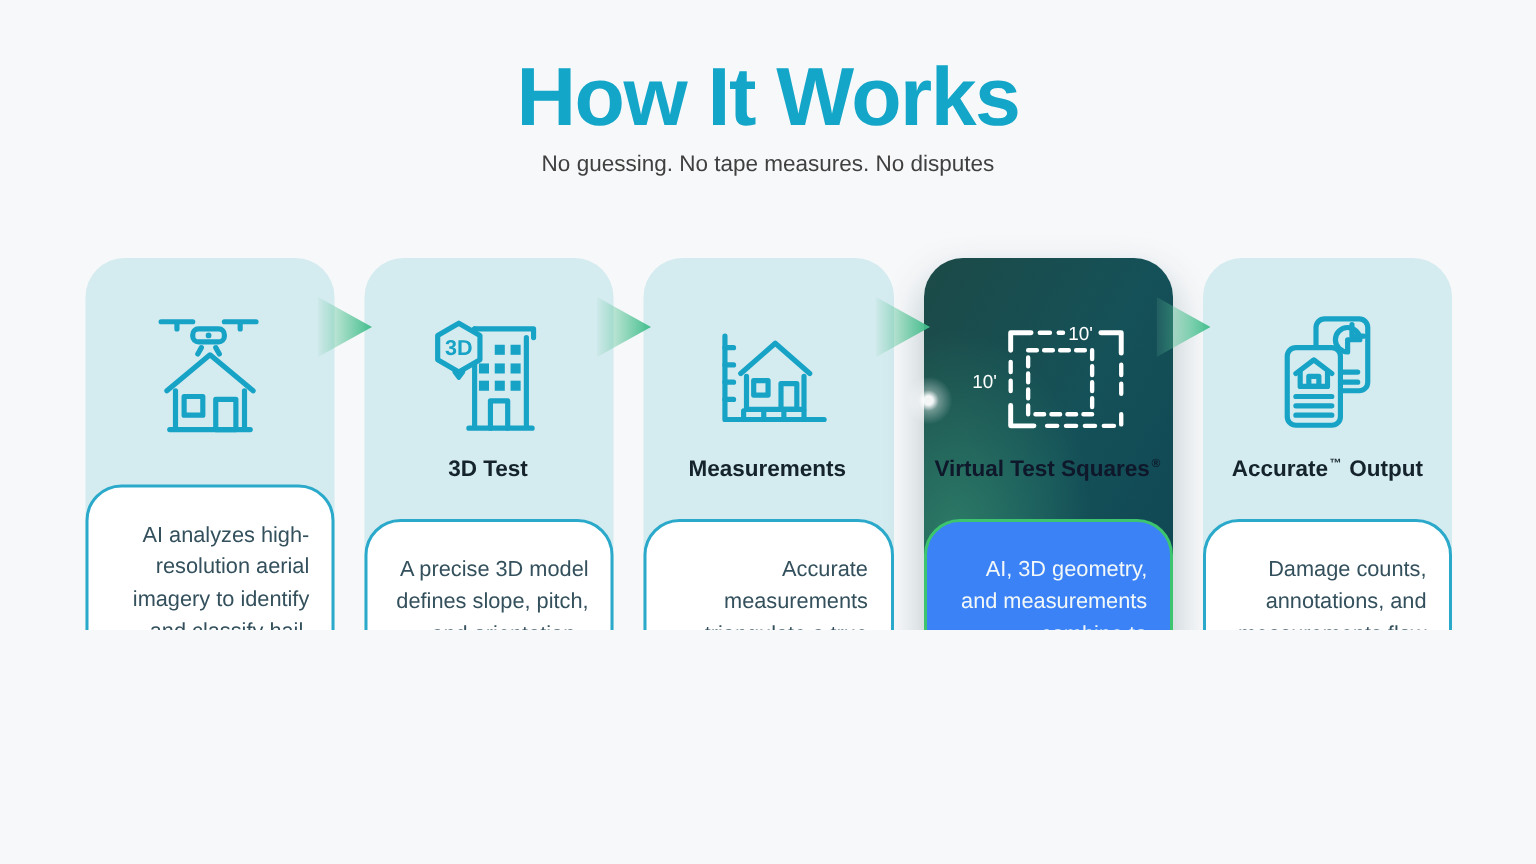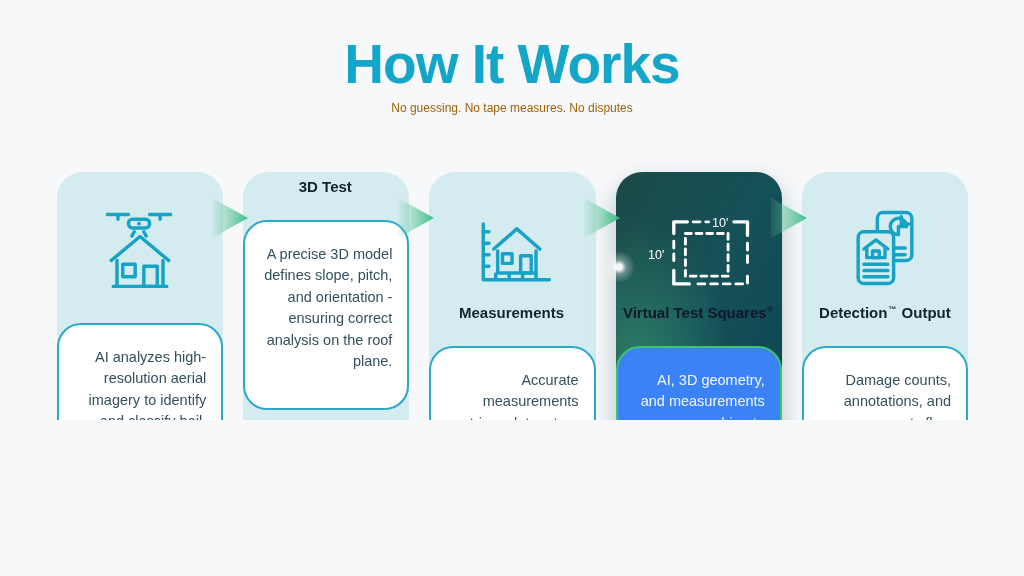--- a/index.html
+++ b/index.html
@@ -3,21 +3,21 @@
 <meta charset="utf-8">
 <style>
   html,body{margin:0;padding:0;}
   body{font-family:"Liberation Sans",sans-serif;background:#f7f8fa;}
   .canvas{position:relative;width:1024px;height:420px;background:#f7f8fa;overflow:hidden;}
 
   
   .header{position:absolute;top:0;left:0;right:0;text-align:center;}
   .page-title{margin:36px 0 0 0;font-size:55px;line-height:1.05;font-weight:800;
     color:#14a6c8;letter-spacing:-1px;}
-  .page-subtitle{margin:7px 0 0 0;font-size:12px;color:#a16207;}
+  .page-subtitle{margin:7px 0 0 0;font-size:15px;color:#404040;}
 
   
   .steps-row{position:absolute;left:57px;right:56px;top:172px;height:360px;display:flex;gap:20px;}
   .step{flex:1;position:relative;min-width:0;}
   .panel{position:absolute;top:0;left:0;right:0;height:322px;border-radius:26px;background:#d4ebef;z-index:0;}
   .step.highlight .panel{
     background:
       radial-gradient(90% 70% at 12% 58%, rgba(62,158,118,0.55), rgba(62,158,118,0) 62%),
       linear-gradient(118deg,#1c4a47 0%,#155158 46%,#0d4251 100%);
     box-shadow:0 12px 26px rgba(10,60,70,0.28);
@@ -80,20 +80,38 @@
           <rect x="52" y="66" width="14" height="21"></rect>
         </svg>
       </div>
       <div class="body-card">
         <p>AI analyzes high-resolution aerial imagery to identify and classify hail, wind, and impact damage.</p>
       </div>
     </section>
 
     <section class="step">
       <div class="panel"></div>
+      <div class="icon-wrap">
+        <svg class="line-icon" width="92" height="92" viewBox="0 0 96 96">
+          <path d="M38 17 H79 v6"></path>
+          <path d="M38 17 V86 M74 23 V86 M34 86 H78"></path>
+          <rect class="fillbit" x="52" y="28" width="7" height="7"></rect>
+            <rect class="fillbit" x="63" y="28" width="7" height="7"></rect>
+          <rect class="fillbit" x="41" y="41" width="7" height="7"></rect>
+            <rect class="fillbit" x="52" y="41" width="7" height="7"></rect>
+            <rect class="fillbit" x="63" y="41" width="7" height="7"></rect>
+          <rect class="fillbit" x="41" y="53" width="7" height="7"></rect>
+            <rect class="fillbit" x="52" y="53" width="7" height="7"></rect>
+            <rect class="fillbit" x="63" y="53" width="7" height="7"></rect>
+          <path d="M49 86 V67 h12 V86"></path>
+          <polygon class="panelfill" points="27,13 41.7,21.5 41.7,38.5 27,47 12.3,38.5 12.3,21.5"></polygon>
+          <text class="icon-3d-text" x="27" y="35" text-anchor="middle">3D</text>
+          <path d="M24 47 l3 4 l3 -4" stroke-width="3"></path>
+        </svg>
+      </div>
       <h3 class="step-title"><span>3D Test</span><sup></sup><span></span></h3>
       <div class="body-card">
         <p>A precise 3D model defines slope, pitch, and orientation - ensuring correct analysis on the roof plane.</p>
       </div>
     </section>
 
     <section class="step">
       <div class="panel"></div>
       <div class="icon-wrap">
         <svg class="line-icon" width="92" height="92" viewBox="0 0 96 96">
@@ -147,21 +165,21 @@
           <path d="M62 34 A8.5 8.5 0 1 1 70.5 25.5 L62 25.5 Z" transform="translate(0,-1)"></path>
           <path d="M65 14 v8 h8"></path>
           <path d="M48 47 H69 M48 54 H69"></path>
           <rect class="panelfill" x="20" y="30" width="37" height="54" rx="6" stroke="#17a3c6"></rect>
           <path d="M26 48 L38.5 38.5 L51 48"></path>
           <path d="M29 47 V57 H48 V47"></path>
           <rect x="35" y="50" width="7" height="7"></rect>
           <path d="M26 64 H51 M26 70.5 H51 M26 77 H51"></path>
         </svg>
       </div>
-      <h3 class="step-title"><span>Detection</span><sup>™</sup><span> Output</span></h3>
+      <h3 class="step-title"><span>Accurate</span><sup>™</sup><span> Output</span></h3>
       <div class="body-card">
         <p>Damage counts, annotations, and measurements flow directly into Xactimate-compatible reports.</p>
       </div>
     </section>
 
     <div class="flow-arrow a1"></div>
     <div class="flow-arrow a2"></div>
     <div class="flow-arrow a3"></div>
     <div class="flow-arrow a4"></div>
 

